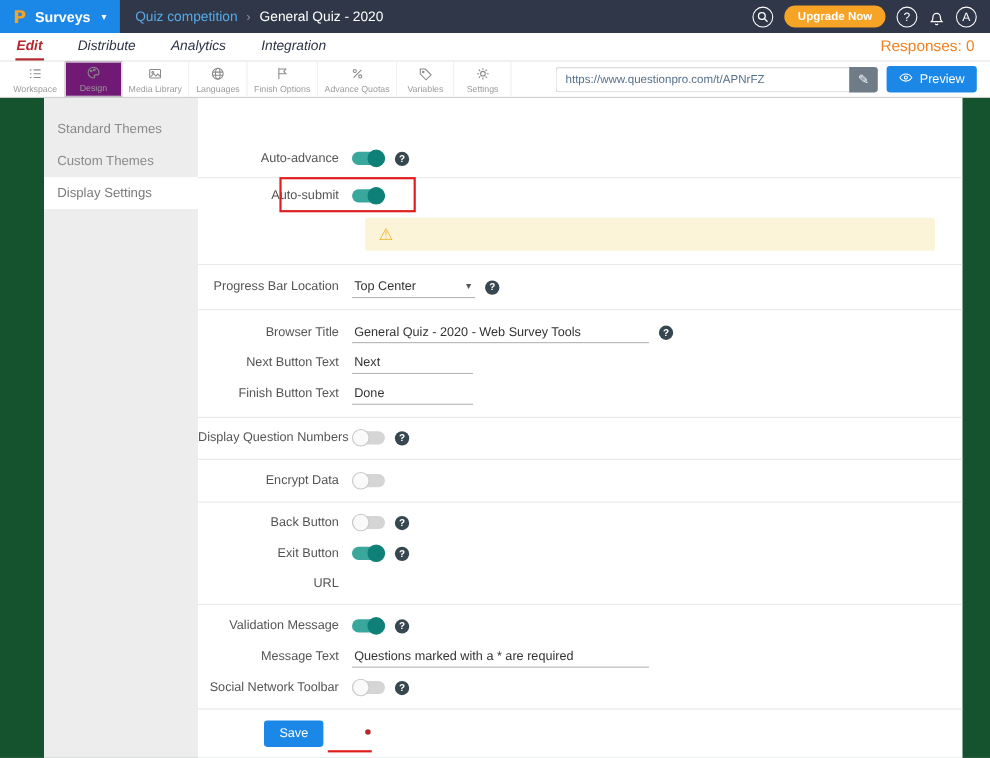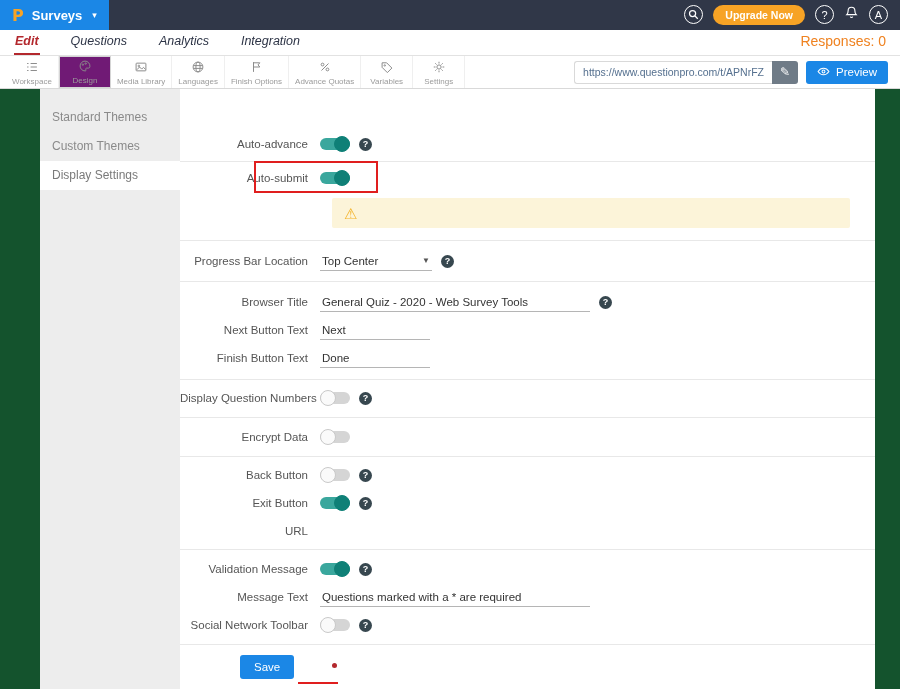--- a/index.html
+++ b/index.html
@@ -9,40 +9,40 @@
   
   .topbar { height: 30px; background: #303748; display: flex; align-items: center; color: #fff; }
   .brand-block { background: #1b87e6; height: 100%; display: flex; align-items: center; padding: 0 12px; gap: 8px; cursor: pointer; }
   .logo { color: #f7a325; font-weight: bold; font-size: 16px; font-family: "DejaVu Sans", sans-serif; }
   .brand-label { font-size: 13px; font-weight: bold; }
   .brand-caret { font-size: 9px; margin-left: 2px; }
   .breadcrumb { display: flex; align-items: center; gap: 8px; margin-left: 14px; font-size: 12.5px; }
   .bc-parent { color: #56a9e8; cursor: pointer; }
   .bc-sep { color: #8d97a5; font-size: 12px; }
   .bc-current { color: #ffffff; }
-  .topbar-right { margin-left: auto; display: flex; align-items: flex-start; gap: 10px; padding-right: 12px; }
+  .topbar-right { margin-left: auto; display: flex; align-items: flex-end; gap: 10px; padding-right: 12px; }
   .circle-icon { width: 19px; height: 19px; border: 1px solid #fff; border-radius: 50%; display: flex; align-items: center; justify-content: center; font-size: 11px; cursor: pointer; }
   .upgrade-btn { background: #f7a325; border: none; color: #fff; font-size: 10.5px; font-weight: bold; padding: 4px 12px; border-radius: 10px; cursor: pointer; font-family: inherit; }
   .bell { cursor: pointer; display: flex; }
 
   
   .navbar { height: 26px; background: #fff; border-bottom: 1px solid #e2e2e2; display: flex; align-items: flex-end; padding: 0 14px; gap: 30px; }
   .tab { font-size: 12.5px; color: #2d3446; padding: 4px 1px 5px; cursor: pointer; border-bottom: 2px solid transparent; font-style: italic; }
   .tab.active { color: #b3282d; border-bottom-color: #b3282d; font-weight: bold; }
   .responses { margin-left: auto; color: #ef8220; font-size: 14px; padding-bottom: 6px; text-align: center; }
 
   
   .toolbar { height: 33px; background: #fff; border-bottom: 1px solid #d9d9d9; display: flex; align-items: stretch; padding-left: 6px; }
   .tb-item { min-width: 52px; padding: 2px 6px; display: flex; flex-direction: column; align-items: center; justify-content: flex-end; gap: 0px; color: #8a8a8a; border-right: 1px solid #efefef; cursor: pointer; }
   .tb-item.active { background: #701a75; border: 1px solid #d5d5d5; }
   .tb-item svg { width: 14px; height: 14px; stroke: currentColor; fill: none; stroke-width: 1.4; }
   .tb-label { font-size: 8px; color: #9b9b9b; white-space: nowrap; }
   .toolbar-right { margin-left: auto; display: flex; align-items: center; gap: 8px; padding-right: 12px; }
   .url-group { display: flex; align-items: stretch; height: 23px; }
-  .url-input { width: 198px; border: 1px solid #d9d9d9; border-right: none; border-radius: 3px 0 0 3px; font-size: 10.5px; color: #55708f; padding: 0 8px; font-family: inherit; outline: none; }
+  .url-input { width: 267px; border: 1px solid #d9d9d9; border-right: none; border-radius: 3px 0 0 3px; font-size: 10.5px; color: #55708f; padding: 0 8px; font-family: inherit; outline: none; }
   .url-edit-btn { width: 26px; background: #6f7b87; border: none; border-radius: 0 3px 3px 0; color: #fff; font-size: 12px; cursor: pointer; }
   .preview-btn { background: #1b87e6; border: none; color: #fff; font-size: 11.5px; padding: 5px 11px; border-radius: 3px; display: flex; align-items: center; gap: 6px; cursor: pointer; font-family: inherit; }
   .preview-btn svg { width: 13px; height: 11px; stroke: #fff; fill: none; stroke-width: 1.4; }
 
   
   .content { height: 600px; display: flex; padding-left: 40px; padding-right: 25px; background: #14532d; }
   .side { width: 140px; padding-top: 14px; background: #ededed; flex-shrink: 0; }
   .side-item { height: 29px; line-height: 29px; padding-left: 12px; font-size: 12px; color: #8a8a8a; cursor: pointer; white-space: nowrap; }
   .side-item.active { background: #fff; color: #7a7a7a; }
   .panel { flex: 1; background: #fff; overflow: hidden; }
@@ -92,20 +92,25 @@
   .ann-dot { width: 5px; height: 5px; border-radius: 50%; background: #b3282d; margin-left: 38px; margin-top: -4px; }
 </style>
 </head>
 <body>
 
 <div class="topbar">
   <div class="brand-block">
     <span class="logo">P</span>
     <span class="brand-label">Surveys</span>
     <span class="brand-caret">▾</span>
+  </div>
+  <div class="breadcrumb">
+    <span class="bc-parent">Quiz competition</span>
+    <span class="bc-sep">›</span>
+    <span class="bc-current">General Quiz - 2020</span>
   </div>
   <div class="topbar-right">
     <span class="circle-icon">
       <svg width="11" height="11" viewBox="0 0 18 18" style="stroke:#fff;fill:none;stroke-width:2">
           <circle cx="7.5" cy="7.5" r="5"></circle>
           <path d="M11.5 11.5l4.5 4.5"></path>
         </svg>
     </span>
     <button class="upgrade-btn">Upgrade Now</button>
     <span class="circle-icon">?</span>
@@ -114,21 +119,21 @@
           <path d="M10 3a4.5 4.5 0 0 1 4.5 4.5c0 3 .8 4.3 1.8 5.3H3.7c1-1 1.8-2.3 1.8-5.3A4.5 4.5 0 0 1 10 3z"></path>
           <path d="M8.4 15.5a1.7 1.7 0 0 0 3.2 0"></path>
         </svg>
     </span>
     <span class="circle-icon">A</span>
   </div>
 </div>
 
 <div class="navbar">
   <span class="tab active">Edit</span>
-  <span class="tab">Questions</span>
+  <span class="tab">Distribute</span>
   <span class="tab">Analytics</span>
   <span class="tab">Integration</span>
   <span class="responses">Responses: 0</span>
 </div>
 
 <div class="toolbar">
   <div class="tb-item">
     <span><svg viewBox="0 0 20 20">
           <path d="M3 5h2M8 5h9M3 10h2M8 10h9M3 15h2M8 15h9"></path>
         </svg></span>

